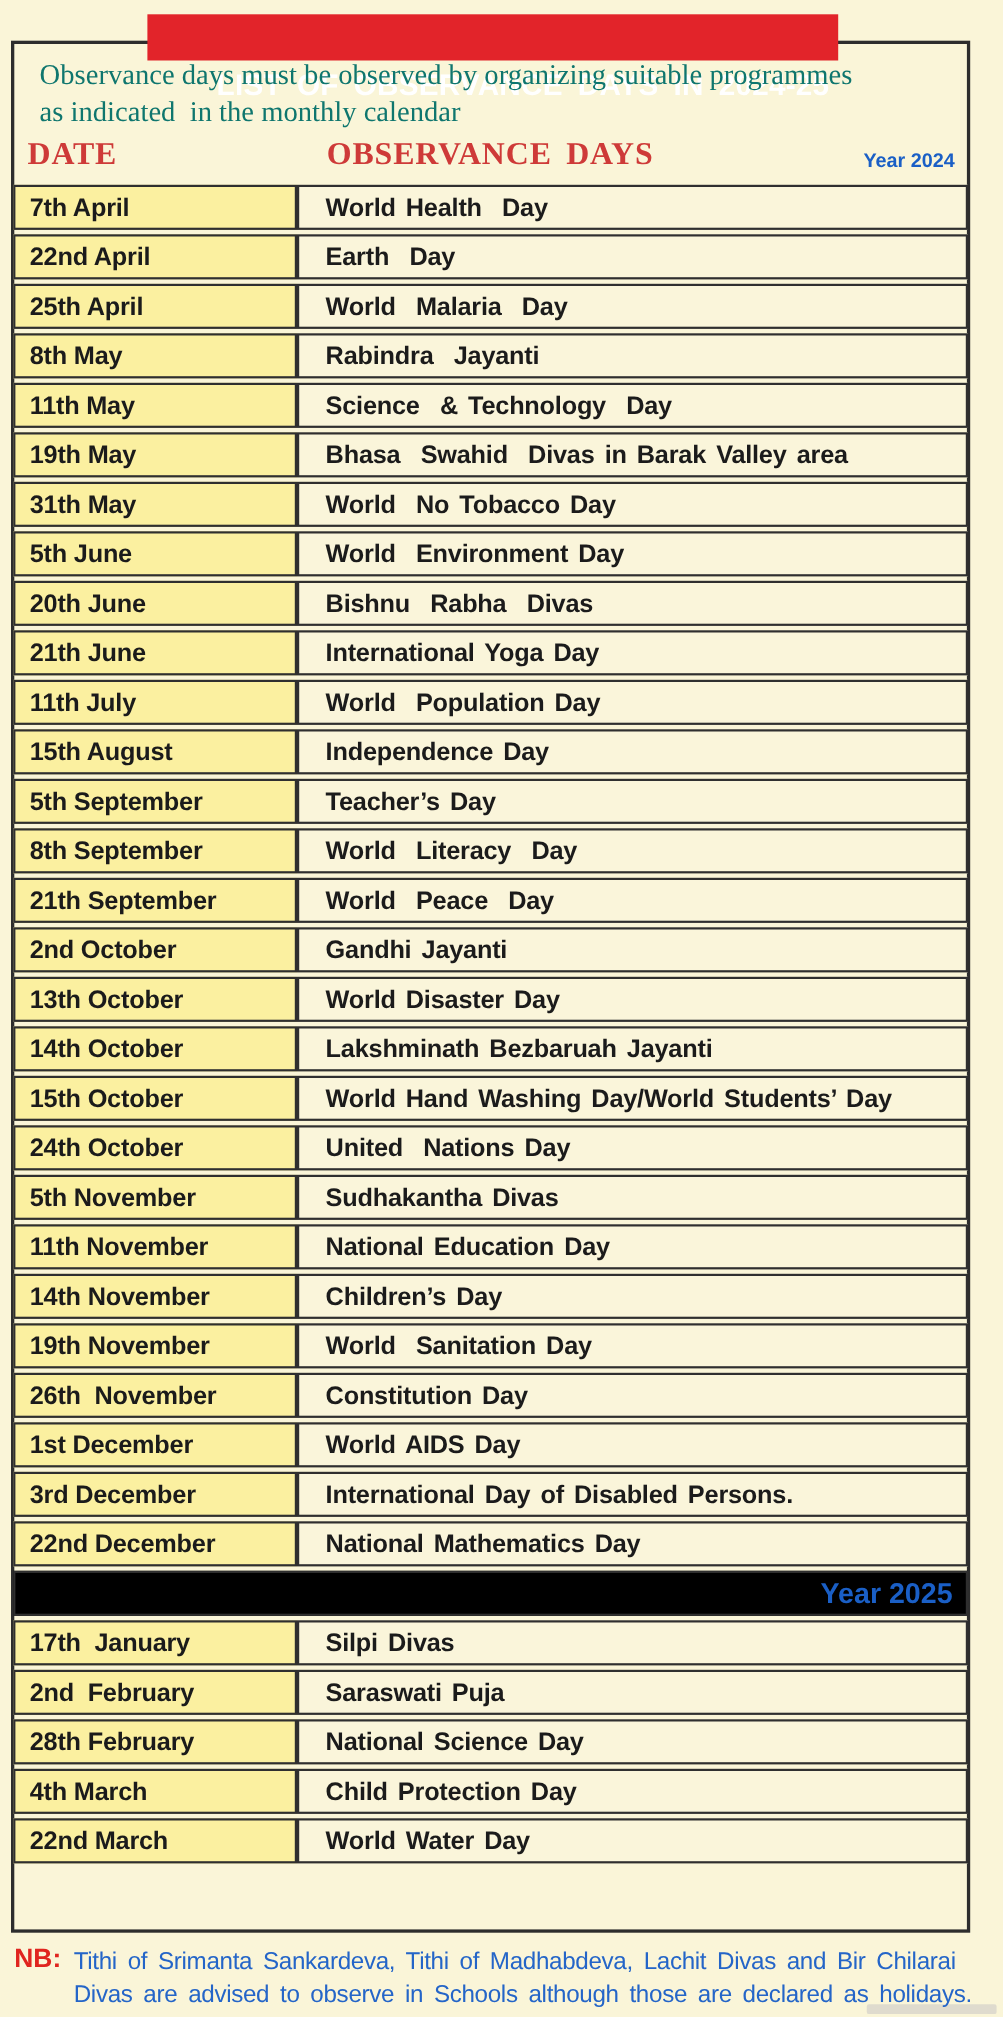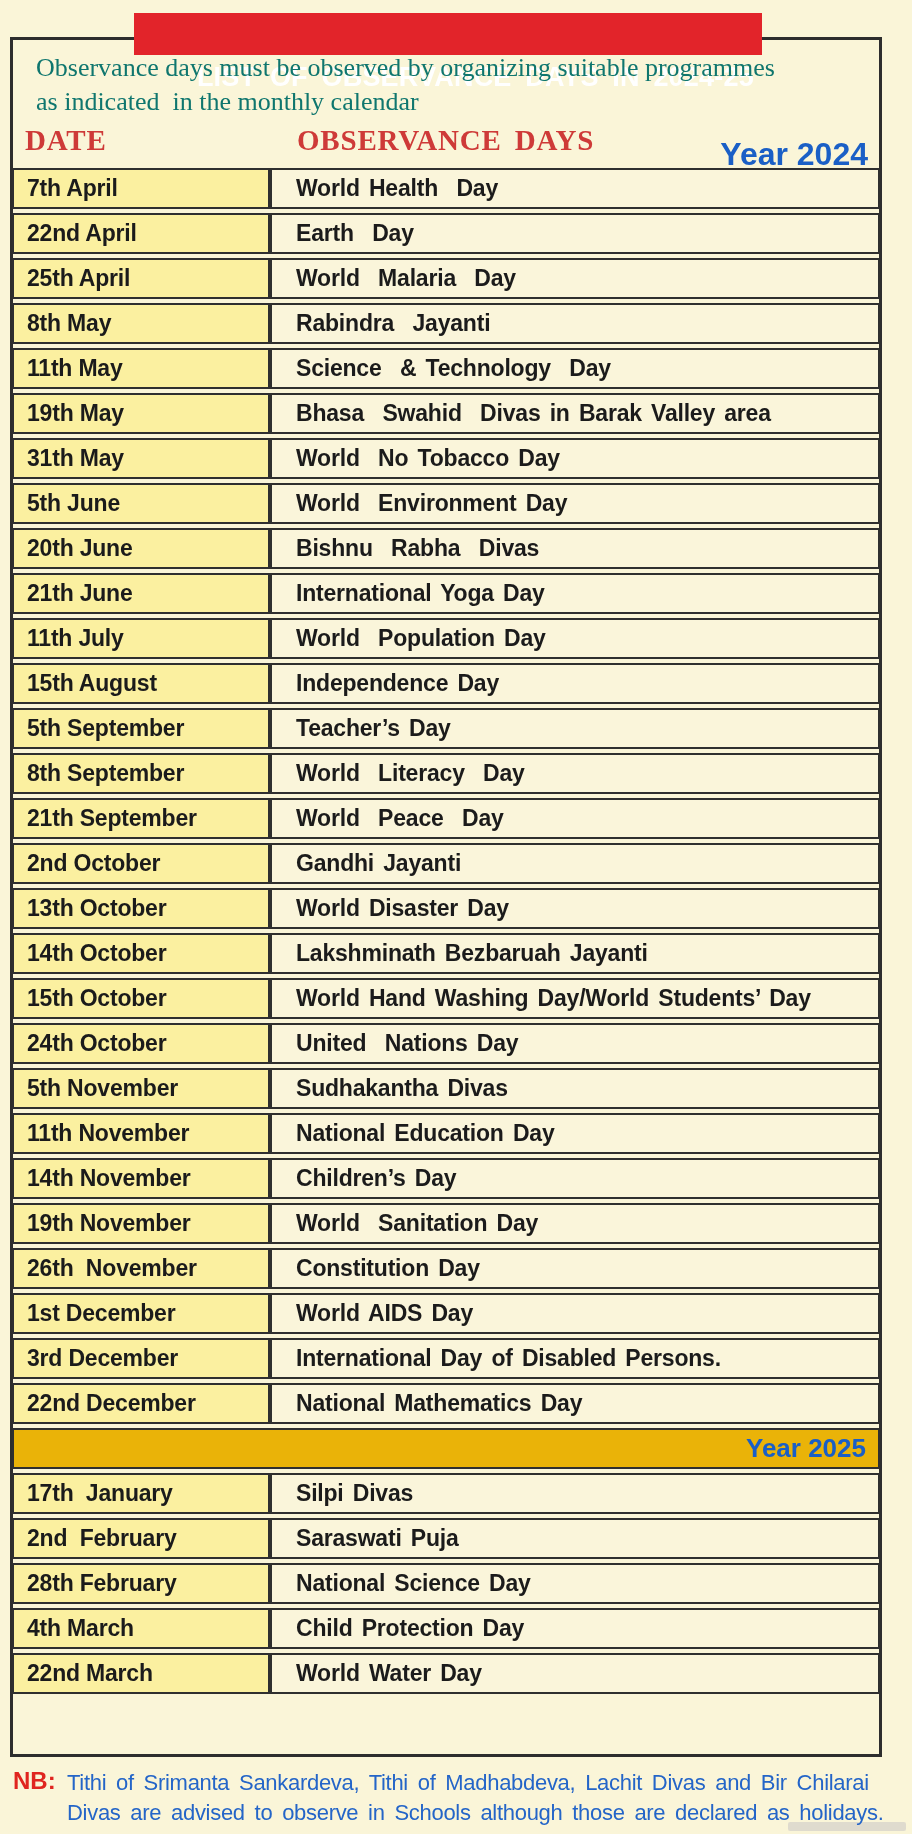--- a/index.html
+++ b/index.html
@@ -29,41 +29,41 @@
   .intro div{white-space:pre;}
   .hdr-date,.hdr-obs{
     position:absolute;top:124px;
     font-family:"Liberation Serif",serif;font-weight:bold;
     font-size:29px;color:#CE3A38;letter-spacing:0.8px;z-index:3;white-space:pre;text-align:center;
   }
   .hdr-date{left:25px;}
   .hdr-obs{left:297px;word-spacing:5px;}
   .hdr-year{
     position:absolute;right:44px;top:136px;
-    font-weight:bold;font-size:32px;color:#1A5FC6;z-index:3;white-space:pre;
+    font-weight:bold;font-size:18px;color:#1A5FC6;z-index:3;white-space:pre;
   }
   .tablewrap{position:absolute;left:12px;top:164px;width:868px;z-index:2;}
   table.obs-table{
     border-collapse:separate;border-spacing:0 4px;
     width:100%;table-layout:fixed;
   }
   table.obs-table td{
     border:2px solid #2F2F2F;height:37px;vertical-align:middle;
     font-weight:bold;font-size:23px;color:#1B1B1B;letter-spacing:-0.2px;
     overflow:hidden;
   }
   td.date-cell{
     width:241px;background:#FBF0A0;padding:0 0 0 13px;
   }
   td.obs-cell{
     background:#FAF5DA;padding:0 0 0 24px;border-left:0;word-spacing:3px;
   }
   td.date-cell span,td.obs-cell span,.band-cell span{white-space:pre;}
   tr.band-row td.band-cell{
-    background:#eab308;text-align:right;padding:0 12px 0 0;
+    background:#000000;text-align:right;padding:0 12px 0 0;
     color:#1A5FC6;font-size:26px;letter-spacing:0;
   }
   .note-prefix{
     position:absolute;left:13px;top:1767px;
     font-weight:bold;font-size:24px;color:#E0251F;z-index:2;white-space:pre;
   }
   .note-text{
     position:absolute;left:67px;top:1768px;width:820px;
     font-size:22px;line-height:30px;color:#2465C8;
     letter-spacing:-0.3px;word-spacing:4px;z-index:2;

